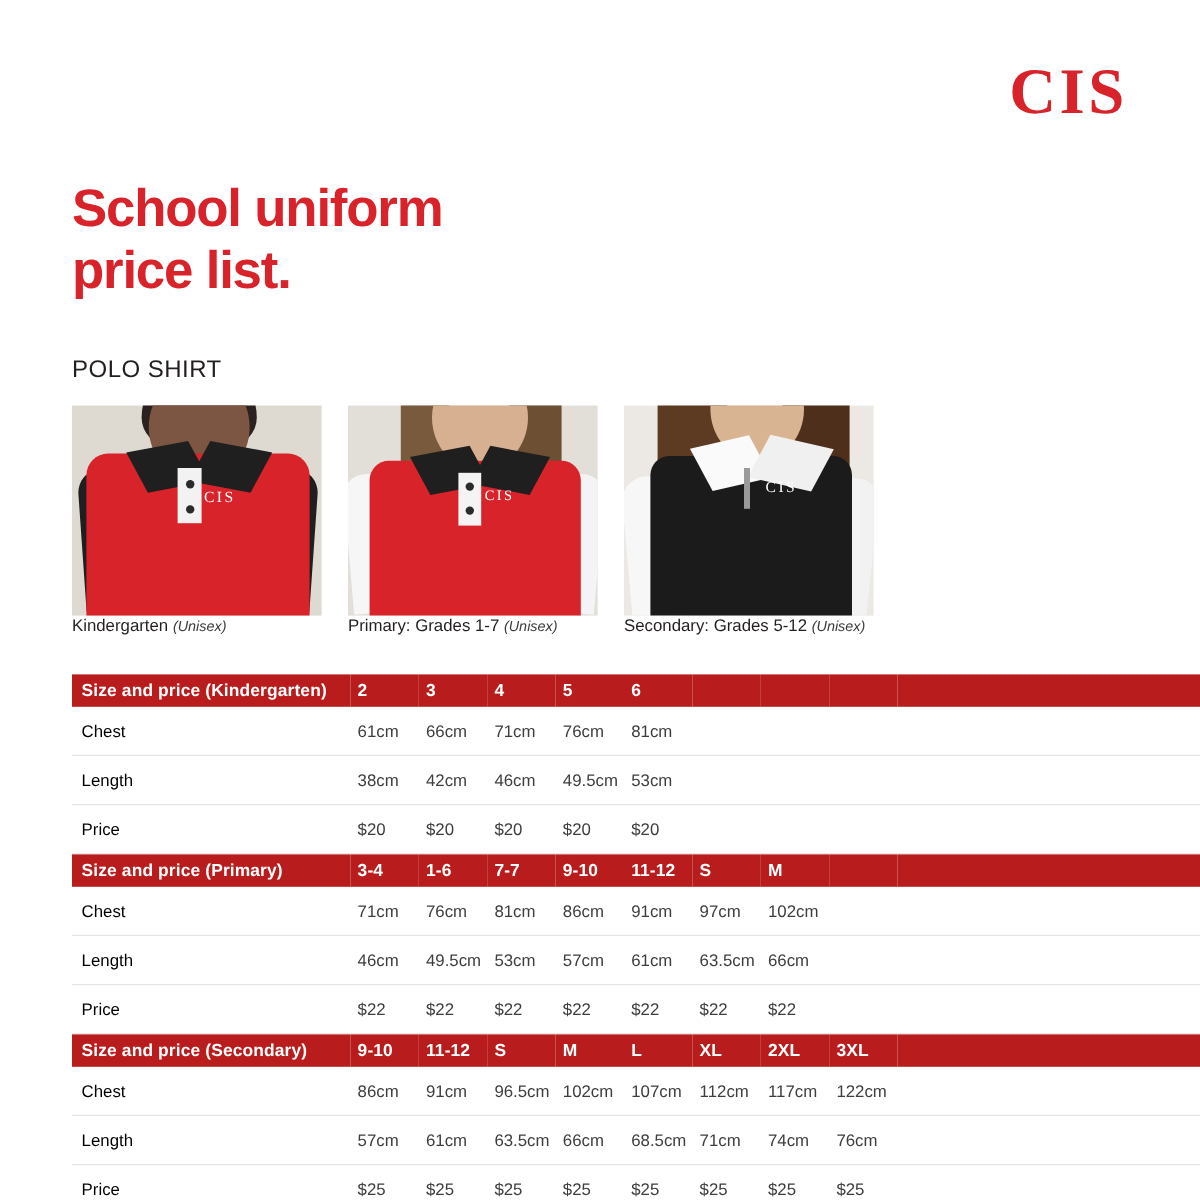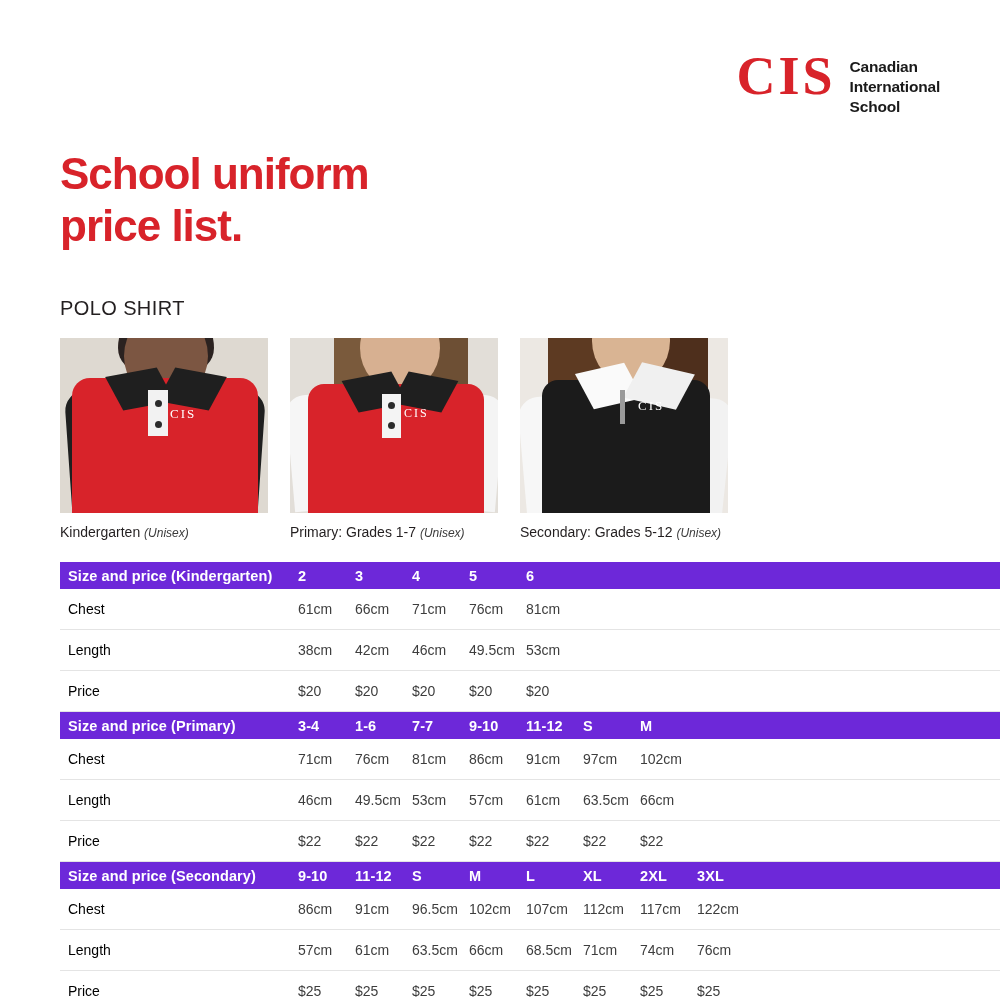--- a/index.html
+++ b/index.html
@@ -76,21 +76,20 @@
   }
   .photo-cell { width: 208px; }
   .photo {
     width: 208px;
     height: 175px;
     position: relative;
     overflow: hidden;
     background: #e8e4df;
   }
   .caption {
-    margin-top: 11px;
     font-size: 14px;
     color: #231f20;
     white-space: nowrap;
   }
   .caption .paren {
     font-style: italic;
     font-size: 12px;
     color: #3b3b3b;
   }
 
@@ -240,21 +239,21 @@
     left: 60px;
     top: 562px;
     width: 880px;
   }
   table.price {
     width: 880px;
     border-collapse: collapse;
     table-layout: fixed;
   }
   table.price tr.header-row td {
-    background: #6d28d9;
+    background: #b91c1c;
     color: #ffffff;
     font-weight: 700;
     font-size: 14.5px;
     height: 27px;
     padding: 0 0 0 6px;
     vertical-align: middle;
     letter-spacing: 0.1px;
   }
   table.price tr.header-row td.rowlabel {
     padding-left: 8px;
@@ -272,23 +271,20 @@
     padding-left: 8px;
   }
   .col-label { width: 232px; }
   .col-v { width: 57px; }
 </style>
 </head>
 <body>
 
 <div class="logo-block">
   <div class="logo-mark">CIS</div>
-  <div class="logo-words" style="white-space: pre-line;">Canadian
-International
-School</div>
 </div>
 
 <div class="page-title">School uniform
 price list.</div>
 
 <div class="section-label">POLO SHIRT</div>
 
 <div class="photos">
 
   <div class="photo-cell">

